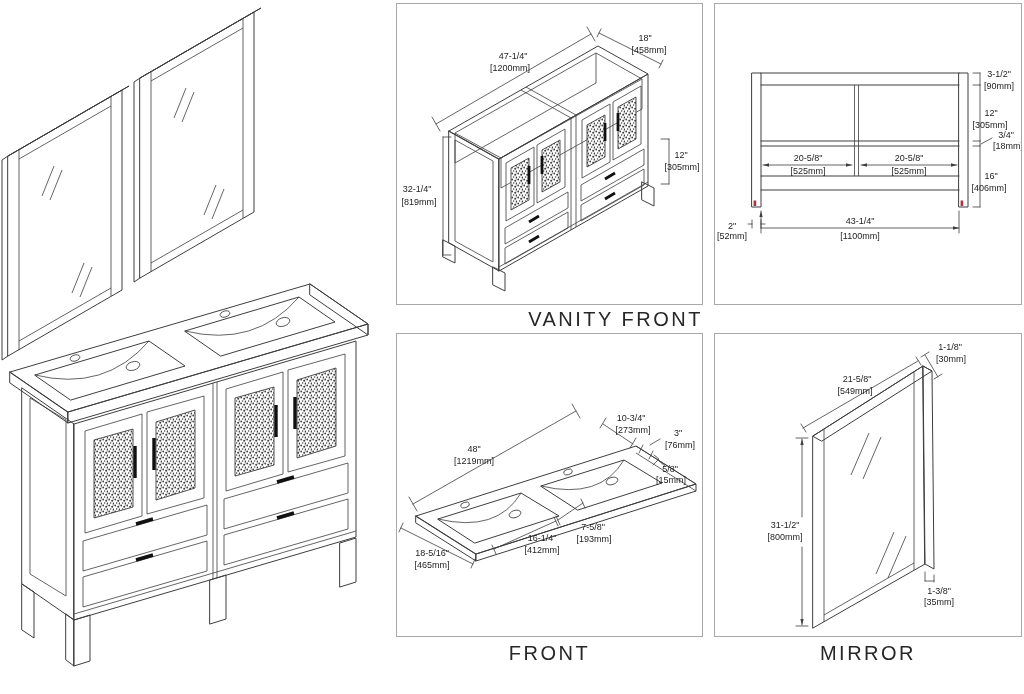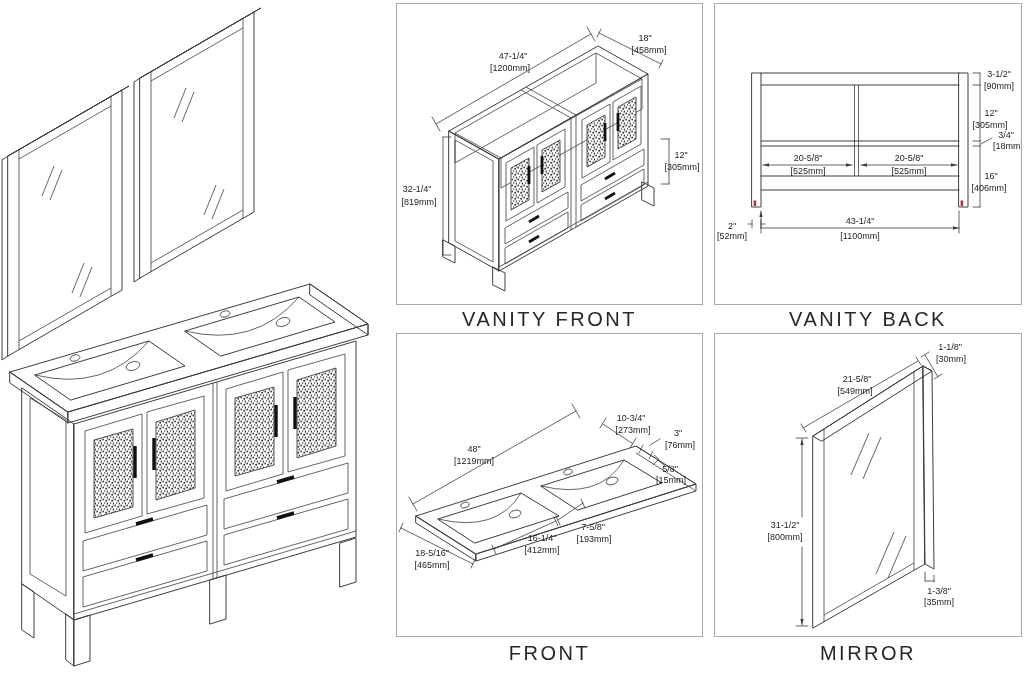--- a/index.html
+++ b/index.html
@@ -5,21 +5,21 @@
   html,body{margin:0;padding:0;background:#ffffff;}
   #stage{position:relative;width:1024px;height:694px;background:#ffffff;overflow:hidden;
          font-family:"Liberation Sans",sans-serif;}
   .panel{position:absolute;border:1px solid #a8a8a8;background:#ffffff;box-sizing:border-box;}
   #panel-vanity-front{left:396px;top:3px;width:307px;height:302px;}
   #panel-vanity-back{left:714px;top:3px;width:308px;height:302px;}
   #panel-sink{left:396px;top:333px;width:307px;height:304px;}
   #panel-mirror{left:714px;top:333px;width:308px;height:304px;}
   .panel-label{position:absolute;text-align:center;color:#272727;font-size:20px;
                letter-spacing:2.5px;font-family:"Liberation Sans",sans-serif;}
-  #label-vanity-front{left:396px;top:308px;width:307px;}
+  #label-vanity-front{left:396px;top:308px;width:307px;text-align:right;}
   #label-vanity-back{left:714px;top:308px;width:308px;}
   #label-sink{left:396px;top:642px;width:307px;}
   #label-mirror{left:714px;top:642px;width:308px;}
   #iso-view{position:absolute;left:0;top:0;}
   svg{display:block;}
   .ln{fill:none;stroke:#3e3e3e;stroke-width:1;stroke-linejoin:round;stroke-linecap:round;}
   .lnth{fill:none;stroke:#3e3e3e;stroke-width:0.8;stroke-linejoin:round;}
   .dim{fill:none;stroke:#3e3e3e;stroke-width:0.8;stroke-linecap:round;}
   .hndl{fill:none;stroke:#111;stroke-width:3.4;stroke-linecap:butt;}
   .hndl2{fill:none;stroke:#111;stroke-width:2.8;stroke-linecap:butt;}
@@ -326,17 +326,16 @@
 
       <g>
         <path class="dim" d="M210,238 L210,247 M210,247 L219,247 M219,241 L219,248"></path>
         <text class="dt" x="224" y="260">1-3/8"</text>
         <text class="dt" x="224" y="271">[35mm]</text>
       </g>
     </svg>
   </div>
 
   <div class="panel-label" id="label-vanity-front">VANITY FRONT</div>
-  <div class="panel-label" id="label-vanity-back">VANITY BACK</div>
   <div class="panel-label" id="label-sink">FRONT</div>
   <div class="panel-label" id="label-mirror">MIRROR</div>
 
 </div>
 
 </body></html>

